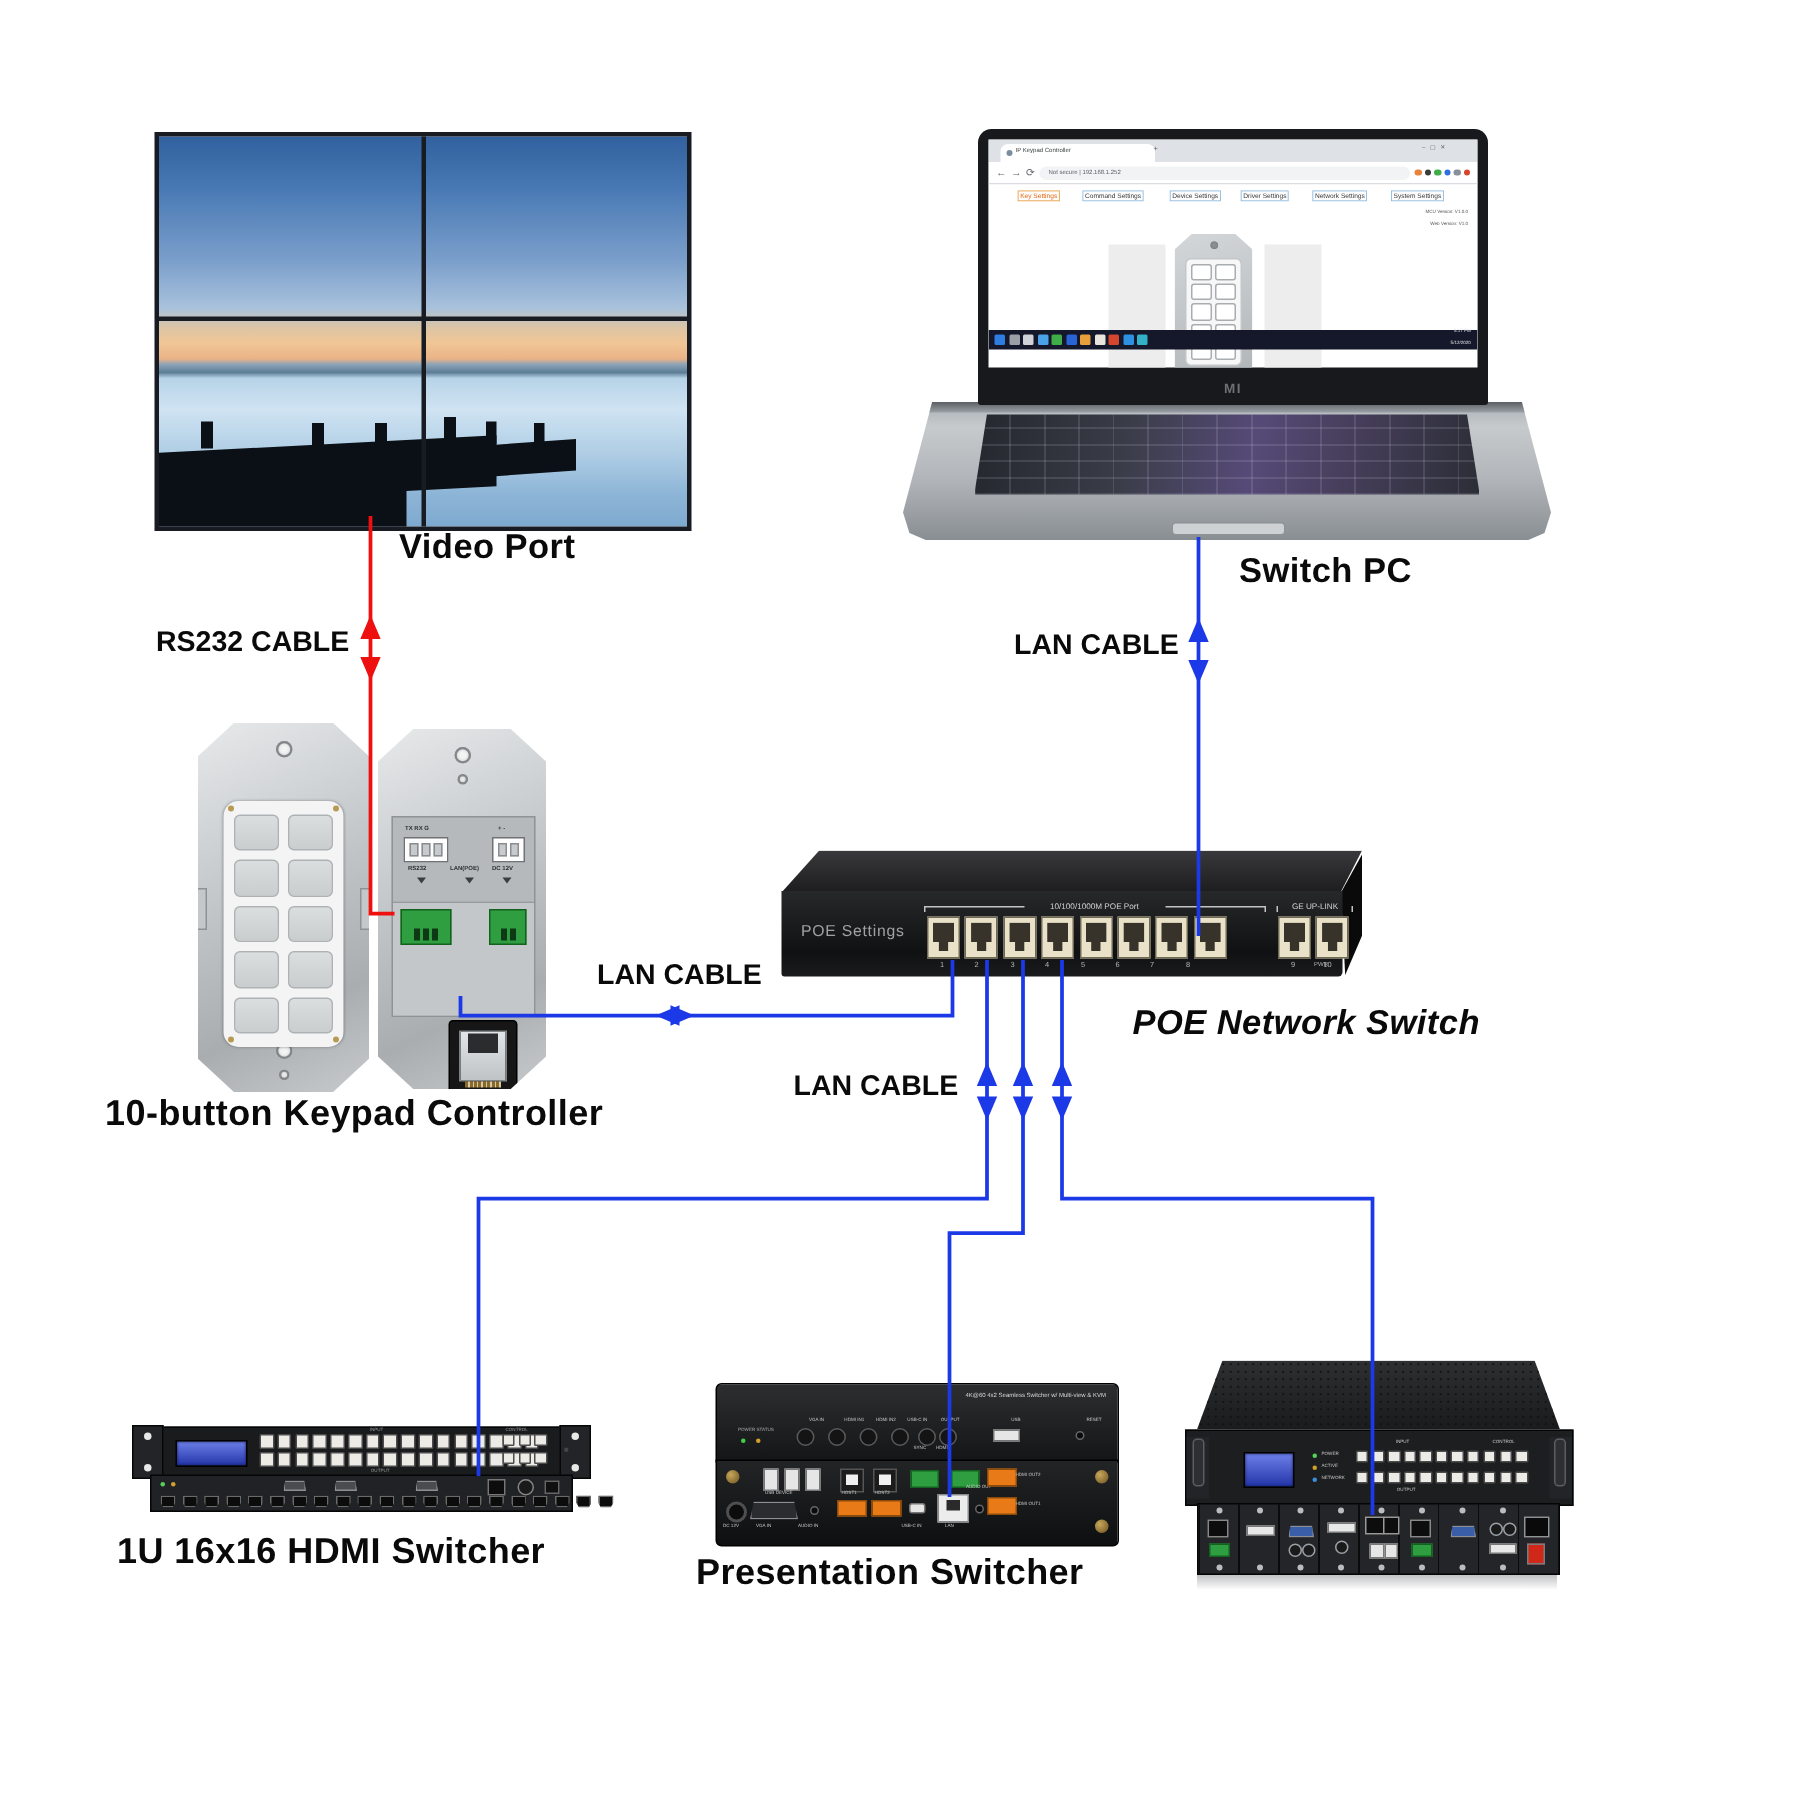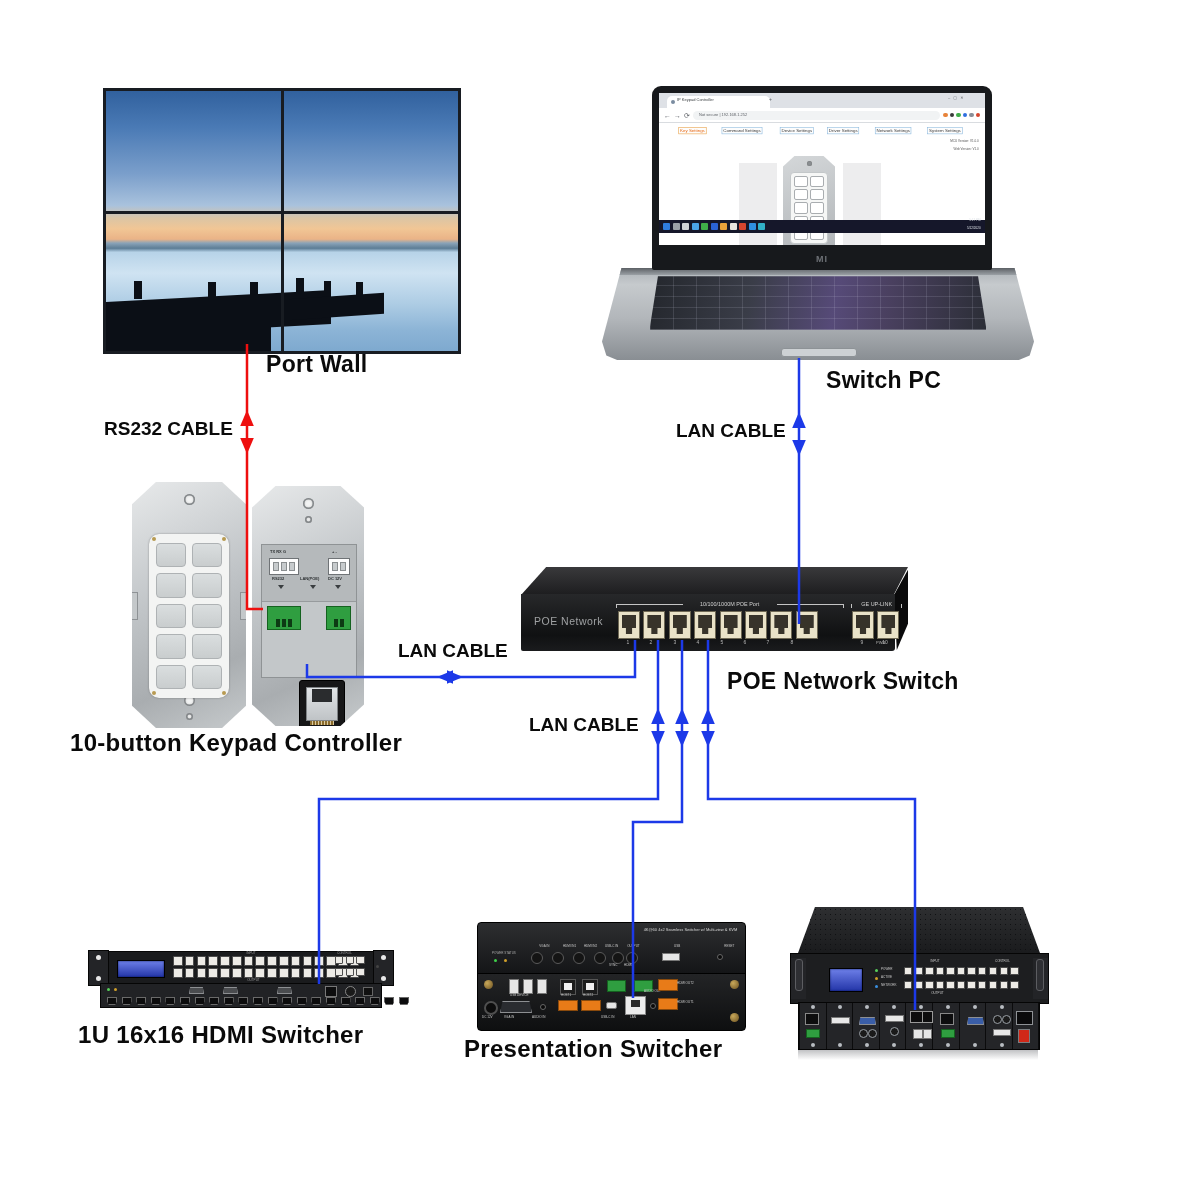--- a/index.html
+++ b/index.html
@@ -183,21 +183,21 @@
     <div class="vw-part" style="left:0;bottom:0;width:47%;height:11%;"></div>
     <div class="vw-part" style="left:8%;bottom:20%;width:2.2%;height:7%;"></div>
     <div class="vw-part" style="left:29%;bottom:20%;width:2.2%;height:6.5%;"></div>
     <div class="vw-part" style="left:41%;bottom:20%;width:2.2%;height:6.5%;"></div>
     <div class="vw-part" style="left:54%;bottom:21%;width:2.2%;height:7%;"></div>
     <div class="vw-part" style="left:62%;bottom:21%;width:2%;height:6%;"></div>
     <div class="vw-part" style="left:71%;bottom:20%;width:2%;height:6.5%;"></div>
     <div class="vw-gv"></div>
     <div class="vw-gh"></div>
   </div>
-  <div class="lbl" style="left:266px;top:351px;">Port Wall</div>
+  <div class="lbl" style="left:266px;top:351px;">Video Port</div>
 
   <div class="abs pc-screen">
     <div class="pc-display">
       <div class="tabstrip">
         <div class="tab">
           <span class="favdot"></span>
           <span class="tabtitle t4" style="position:static;color:#3c4043;">IP Keypad Controller</span>
         </div>
         <span class="newtab t5" style="position:absolute;left:110px;top:4px;color:#5f6368;">+</span>
         <span class="t4 winctl" style="position:absolute;right:4px;top:3px;color:#5f6368;">– ▢ ✕</span>
@@ -344,21 +344,21 @@
           <div class="pins"></div>
         </div>
       </div>
     </div>
   </div>
   <div class="lbl big" style="left:70px;top:729px;">10-button Keypad Controller</div>
 
   <div class="abs poe-side"></div>
   <div class="abs poe-top"></div>
   <div class="abs poe-front">
-    <span class="poe-name">POE Network</span>
+    <span class="poe-name">POE Settings</span>
     <div class="bracket" style="left:95px;top:6px;width:228px;">
       <i class="ln l"></i>
         <span>10/100/1000M POE Port</span>
         <i class="ln r"></i>
     </div>
     <div class="bracket" style="left:330px;top:6px;width:42px;">
       <i class="ln l"></i>
         <span>GE UP-LINK</span>
         <i class="ln r"></i>
     </div>
@@ -385,21 +385,21 @@
         <b>6</b>
         <b>7</b>
         <b>8</b>
       </div>
     <div class="pnums" style="left:331px;">
         <b>9</b>
         <b>10</b>
       </div>
     <span class="t4" style="left:355px;top:47px;color:#b5b5b5;">PWR</span>
   </div>
-  <div class="lbl" style="left:727px;top:668px;">POE Network Switch</div>
+  <div class="lbl" style="left:755px;top:668px;font-style:italic;">POE Network Switch</div>
 
   <div class="abs sw16-front">
     <div class="sw16-ear" style="left:-1px;">
       <i style="top:4px;"></i>
         <i style="bottom:4px;"></i>
     </div>
     <div class="sw16-ear" style="right:-1px;">
       <i style="top:4px;"></i>
         <i style="bottom:4px;"></i>
     </div>

